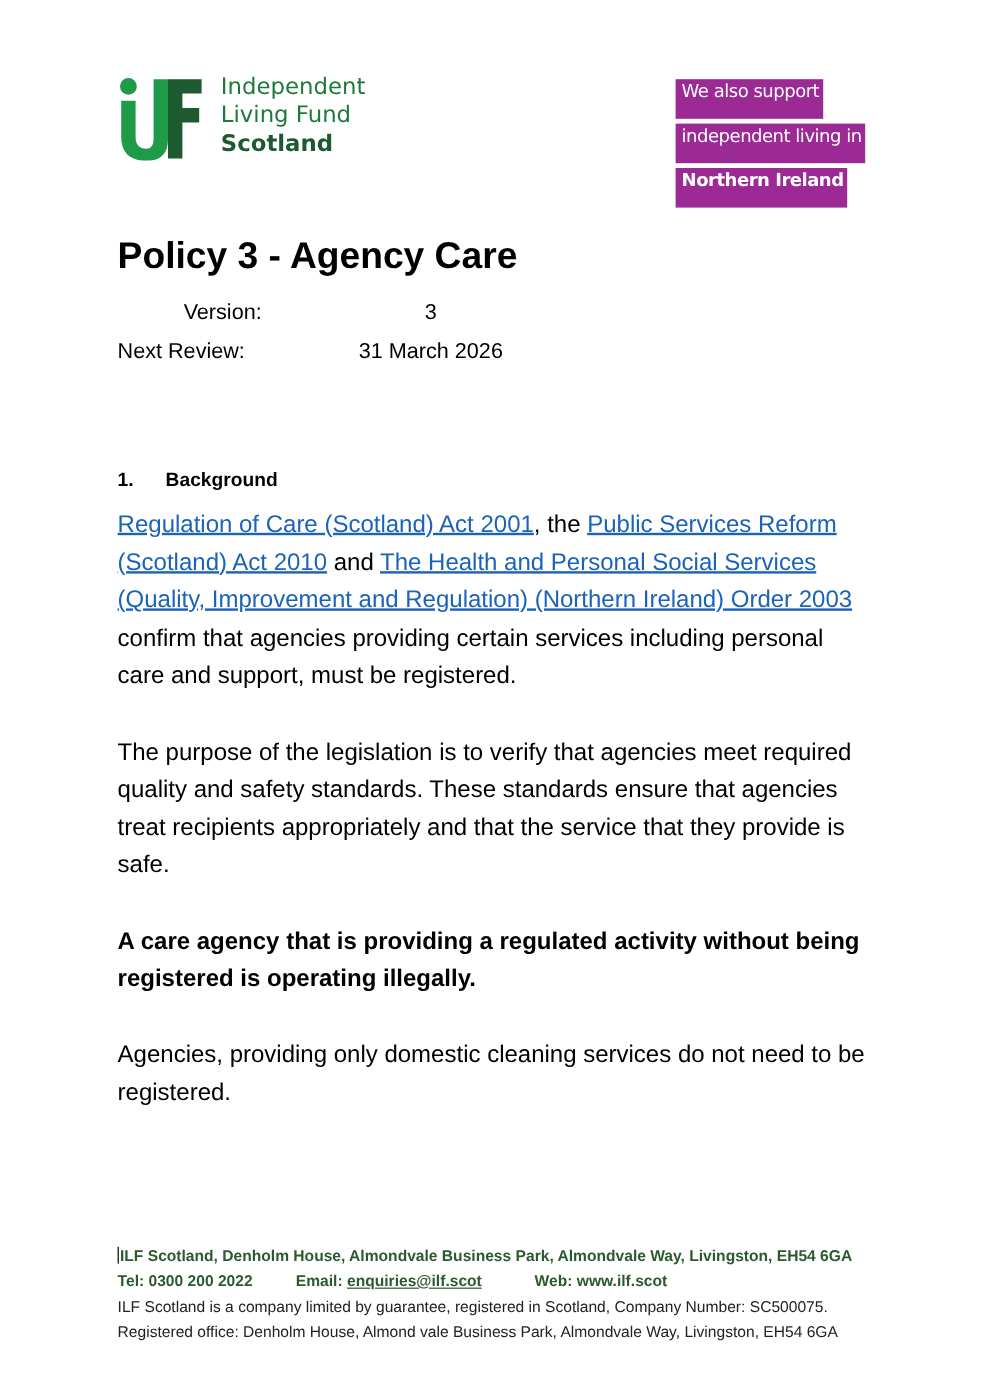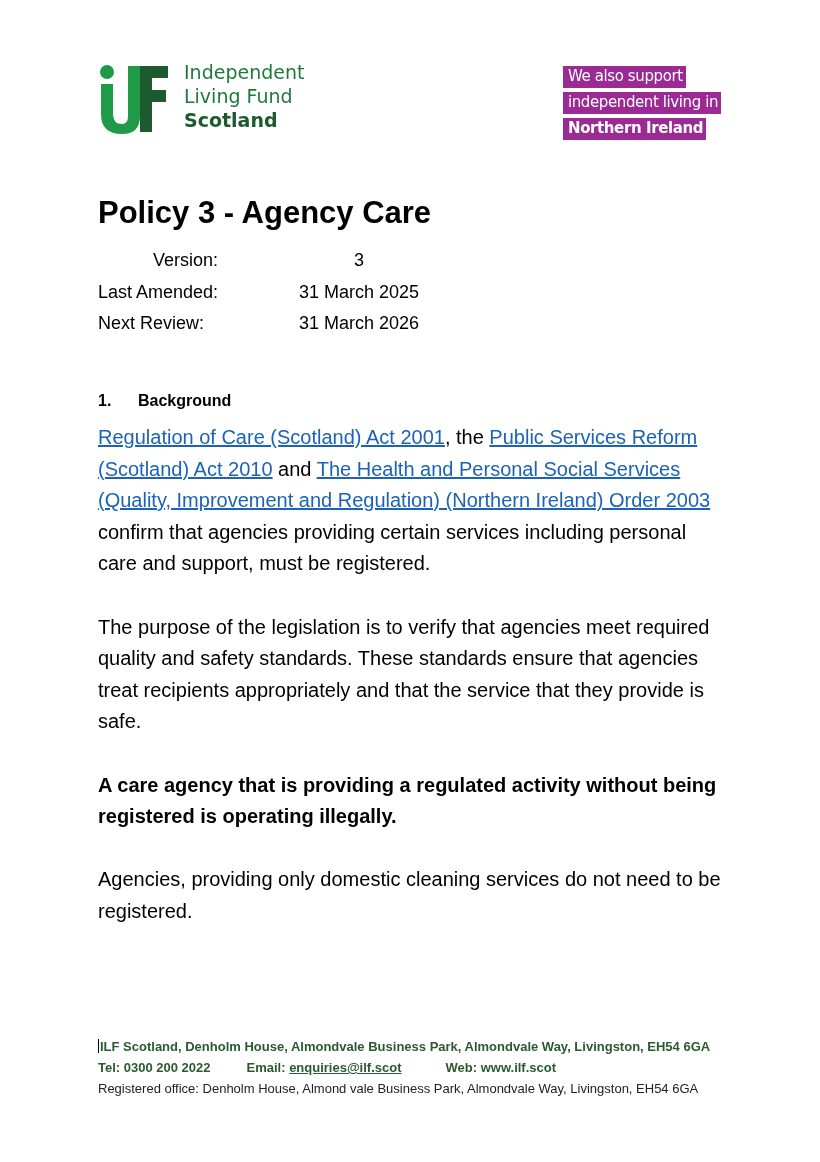--- a/index.html
+++ b/index.html
@@ -5,21 +5,21 @@
   html, body { margin: 0; padding: 0; background: #ffffff; }
   body { width: 820px; height: 1162px; position: relative; overflow: hidden;
          font-family: "Liberation Sans", sans-serif; color: #000; }
   .logo { position: absolute; left: 98px; top: 60px; width: 230px; height: 76px; }
   .logo svg { position: absolute; left: 0; top: 2px; }
   .logo-text { position: absolute; left: 86px; top: 0; font-family: "DejaVu Sans", sans-serif;
                color: #1e7a3c; font-size: 19px; line-height: 24px; }
   .logo-text .l3 { color: #1e5a30; font-weight: bold; }
   .ni { position: absolute; left: 563px; top: 66px; }
   .ni span { display: block; background: #9b2a95; color: #fff; font-family: "DejaVu Sans", sans-serif;
-             font-size: 15px; line-height: 21px; padding: 0 3px 1px 5px; margin-bottom: 4px; width: fit-content;
+             font-size: 15px; line-height: 21px; padding: 0 3px 12px 5px; margin-bottom: 4px; width: fit-content;
              letter-spacing: -0.4px; }
   .ni span.bold { font-weight: bold; }
   h1 { position: absolute; left: 98px; top: 193px; margin: 0; font-size: 31px; font-weight: bold; line-height: 40px; }
   .meta { position: absolute; left: 98px; top: 245px; font-size: 18px; line-height: 31.5px; }
   .meta .row { display: flex; justify-content: center; }
   .meta .k { width: 201px; }
   h2 { position: absolute; left: 98px; top: 385px; margin: 0; font-size: 16px; font-weight: bold; line-height: 32px; }
   h2 .num { display: inline-block; width: 40px; }
   .body { position: absolute; left: 98px; top: 422px; width: 630px; font-size: 20px; line-height: 31.6px; }
   .body p { margin: 0 0 31.6px 0; }
@@ -55,24 +55,20 @@
 </div>
 
 <h1>Policy 3 - Agency Care</h1>
 
 <div class="meta">
   <div class="row">
     <span class="k">Version:</span>
     <span>3</span>
   </div>
   <div class="row">
-    <span class="k">Last Amended:</span>
-    <span>31 March 2025</span>
-  </div>
-  <div class="row">
     <span class="k">Next Review:</span>
     <span>31 March 2026</span>
   </div>
 </div>
 
 <h2>
   <span class="num">1.</span><span>Background</span>
 </h2>
 
 <div class="body">
@@ -80,14 +76,15 @@
   <p>The purpose of the legislation is to verify that agencies meet required quality and safety standards. These standards ensure that agencies treat recipients appropriately and that the service that they provide is safe.</p>
   <p class="strong">A care agency that is providing a regulated activity without being registered is operating illegally.</p>
   <p>Agencies, providing only domestic cleaning services do not need to be registered.</p>
 </div>
 
 <div class="footer">
   <div class="g"><span class="cursor"></span><span>ILF Scotland, Denholm House, Almondvale Business Park, Almondvale Way, Livingston, EH54 6GA</span></div>
   <div class="g">
     <span>Tel: 0300 200 2022</span><span class="gap" style="width:36px"></span><span>Email: </span><a href="#">enquiries@ilf.scot</a><span class="gap" style="width:44px"></span><span>Web: www.ilf.scot</span>
   </div>
+  <div class="n">ILF Scotland is a company limited by guarantee, registered in Scotland, Company Number: SC500075.</div>
   <div class="n">Registered office: Denholm House, Almond vale Business Park, Almondvale Way, Livingston, EH54 6GA</div>
 </div>
 
 </body></html>

